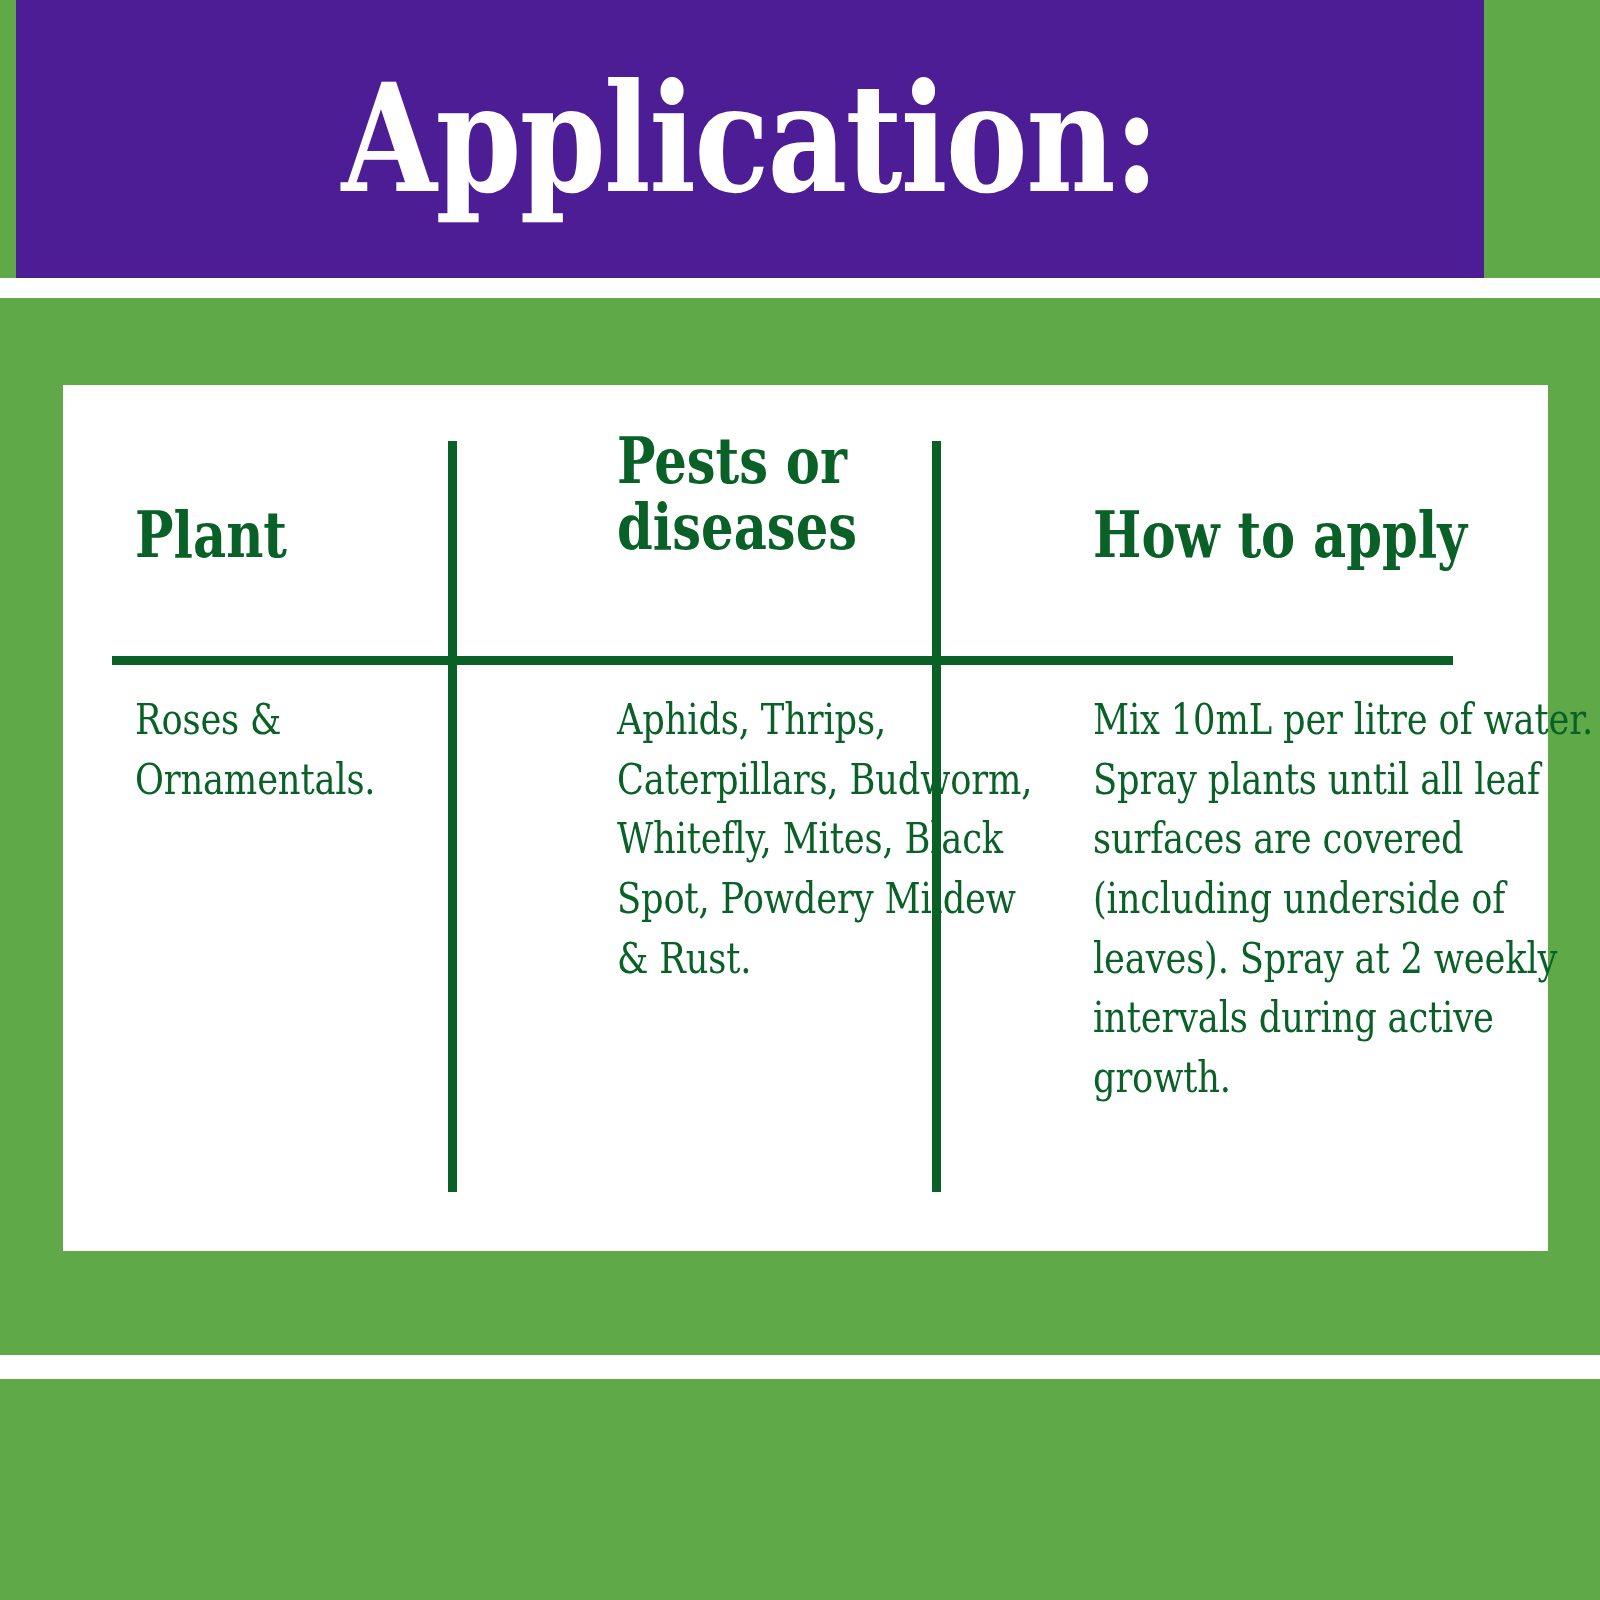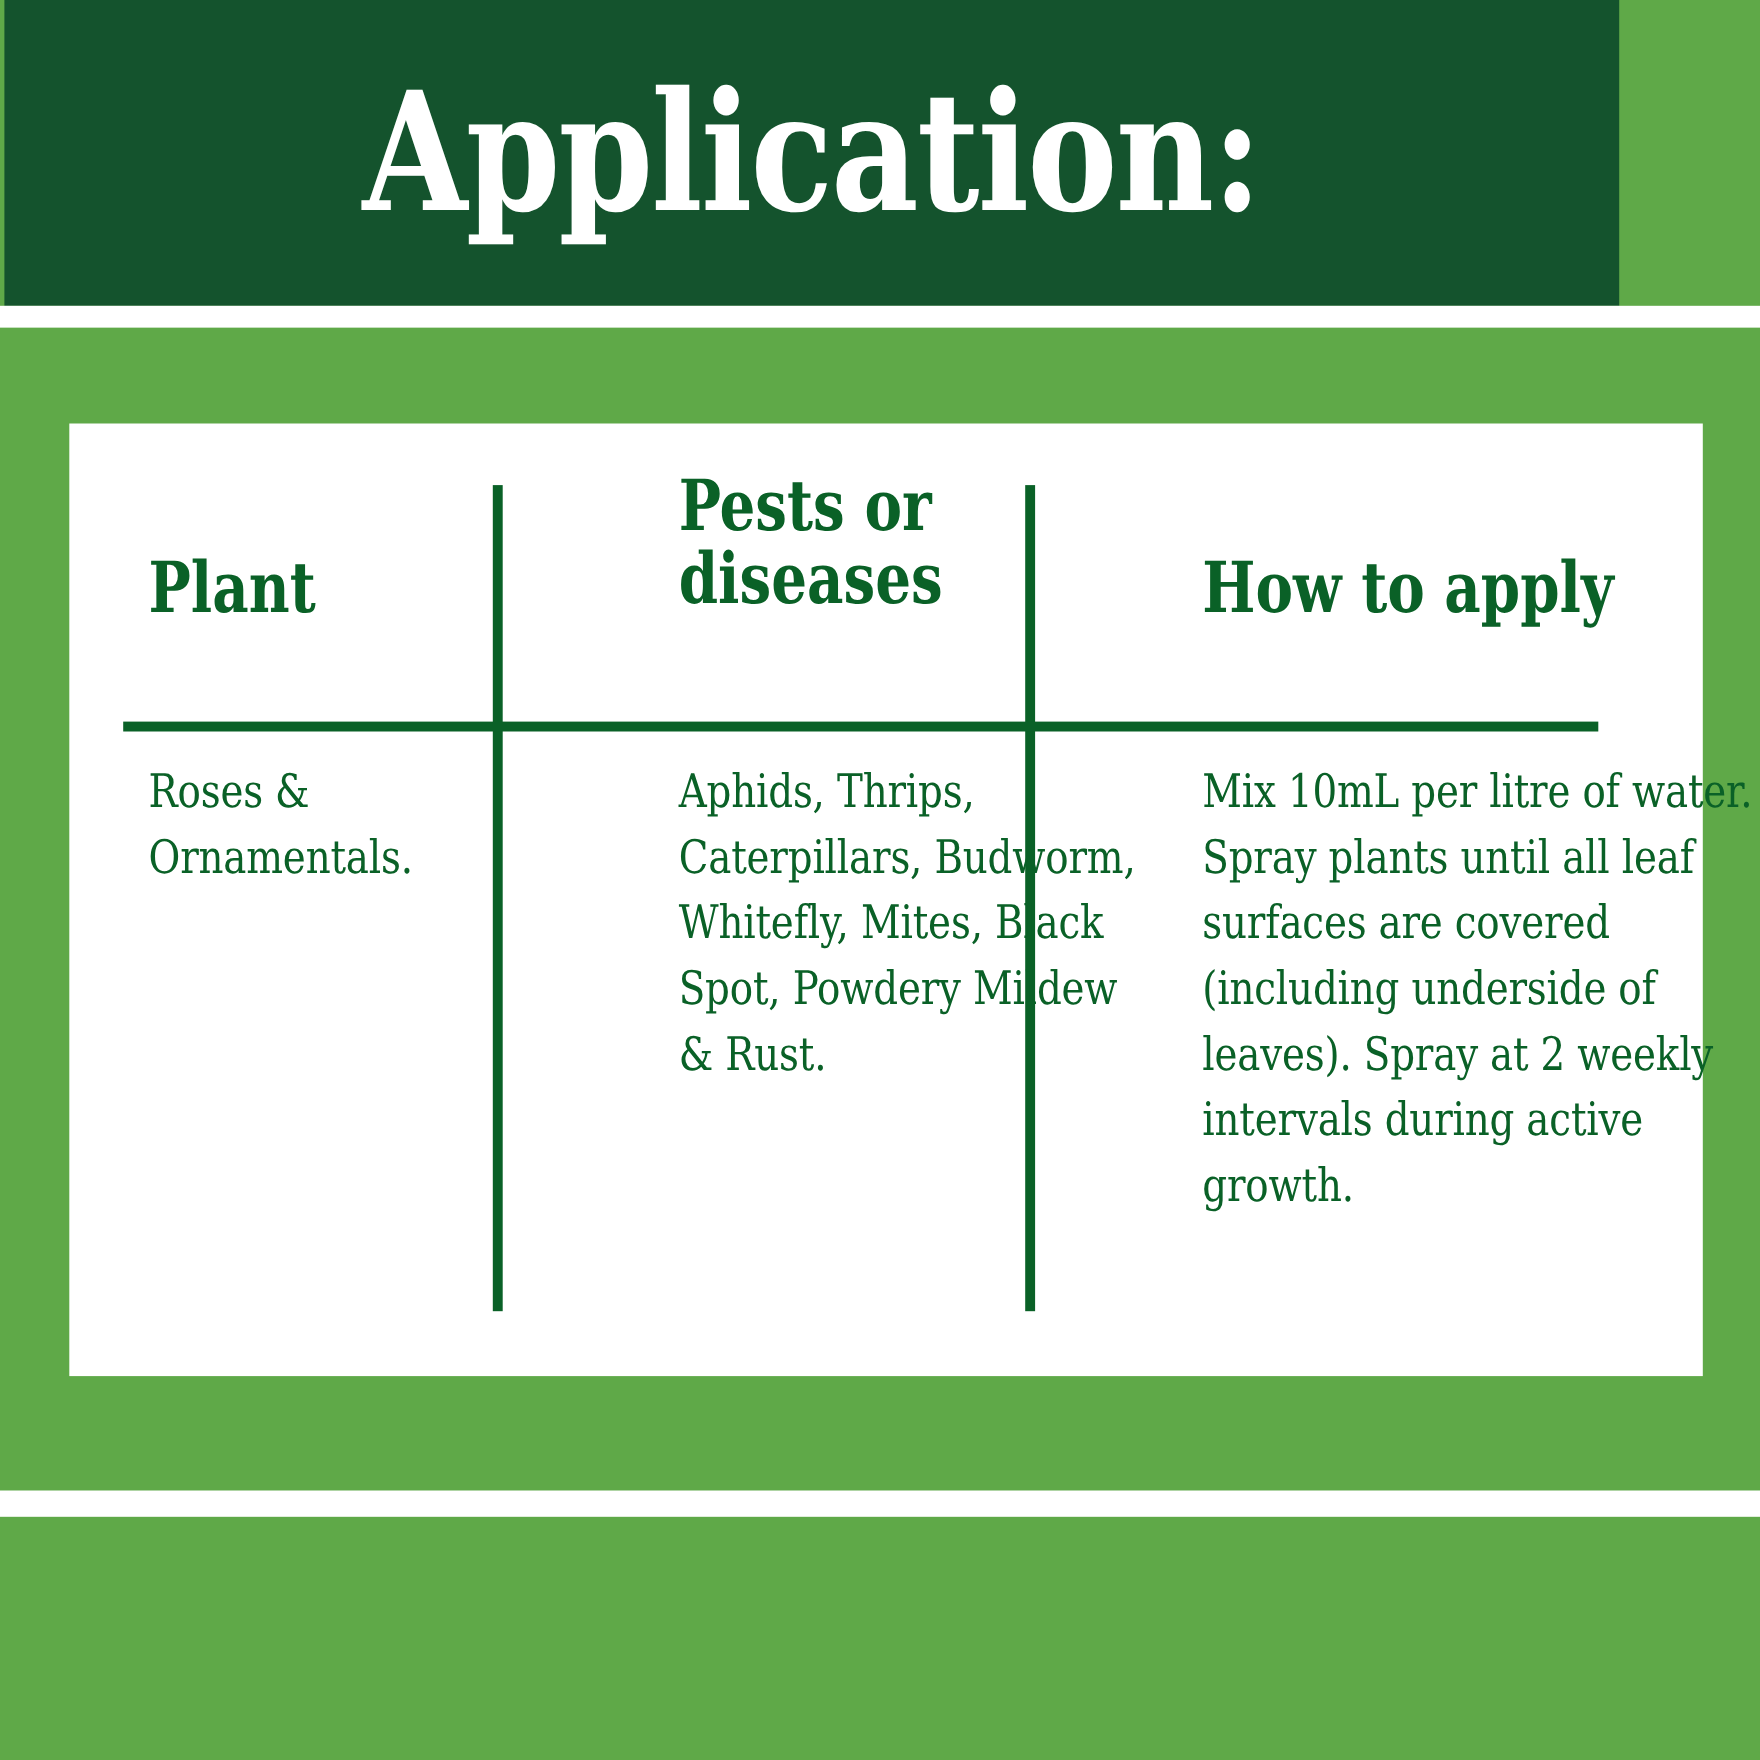--- a/index.html
+++ b/index.html
@@ -16,25 +16,25 @@
   .page {
     position: relative;
     width: 1600px;
     height: 1600px;
     background: #5fa948;
   }
 
   
   .header-band {
     position: absolute;
-    left: 4px;
+    left: 16px;
     top: 0;
     width: 1468px;
     height: 278px;
-    background: #14532d;
+    background: #4c1d95;
     display: flex;
     align-items: center;
     justify-content: center;
   }
   .header-title {
     color: #ffffff;
     font-family: "DejaVu Serif", "Liberation Serif", serif;
     font-weight: 700;
     font-size: 150px;
     line-height: 1;

